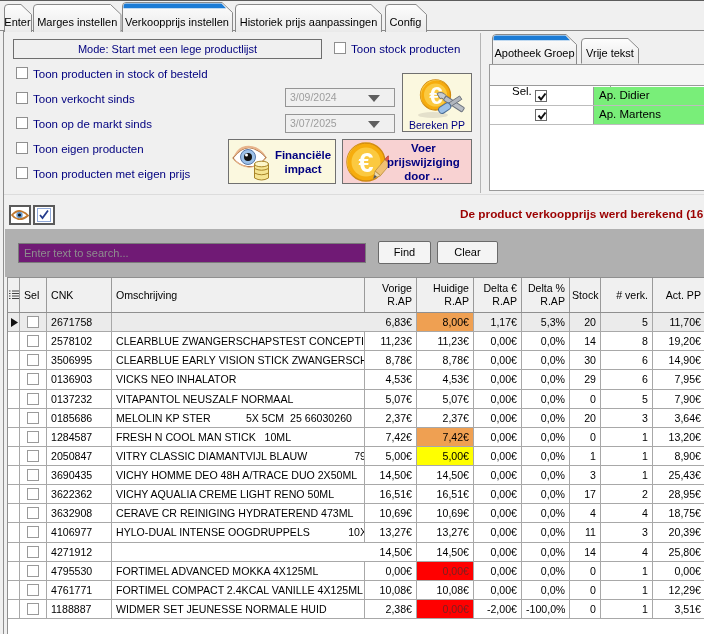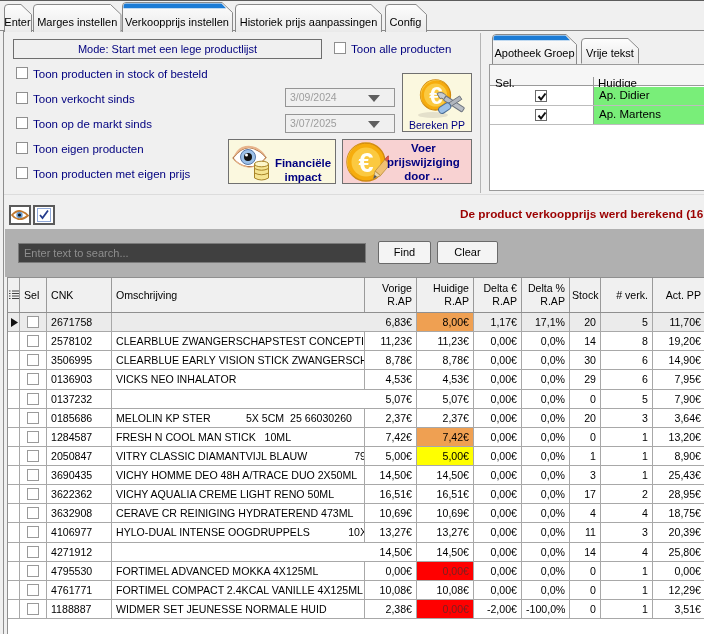--- a/index.html
+++ b/index.html
@@ -21,34 +21,34 @@
 .combo { position:absolute; left:285px; width:110px; height:19px; border:1px solid #959595;
   background:#f0f0f0; color:#9d9d9d; line-height:17px; padding-left:4px; font-size:10.5px; }
 .combo svg { position:absolute; right:14px; top:6px; }
 .bigbtn { position:absolute; border:1px solid #707070; background:#fbf8df; }
 .cap { color:#000080; font-weight:bold; font-size:11.5px; line-height:14px; text-align:center; }
 
 
 #rsep { left:480px; top:33px; width:1px; height:160px; background:#b4b4b4; }
 #rtable { left:489px; top:64px; width:215px; height:127px; background:#fff; border:1px solid #9a9a9a; border-right:none; }
 #rtable .hdr { position:absolute; left:0; top:0; width:215px; height:21px; background:#f6f6f6; border-bottom:1px solid #9a9a9a; font-size:11.5px; }
-#rtable .hdr div { position:absolute; top:12px; }
+#rtable .hdr div { position:absolute; top:20px;margin-left:17px; }
 .rrow { position:absolute; left:0; width:215px; height:19px; border-bottom:1px solid #bdbdbd; font-size:11.5px; }
 .rgreen { position:absolute; left:104px; top:0; right:0; height:18px; background:#79ee79; padding:2px 0 0 5px; }
 .rvline { position:absolute; left:103px; top:0; width:1px; height:100%; background:#9a9a9a; }
 .rcheck { position:absolute; left:45px; top:3px; width:12px; height:12px; background:#fff; border:1px solid #6a6a6a; }
 
 
 #sep1 { left:4px; top:194px; width:700px; height:1px; background:#dcdcdc; }
 .toolbtn { position:absolute; top:205px; width:22px; height:20px; background:#fff; border:2px solid #5a5a5a; }
 #redmsg { top:207px; left:460px; color:#9b0000; font-weight:bold; white-space:nowrap; font-size:11.8px; }
 
 
 #grayband { left:5px; top:229px; width:699px; height:48px; background:#b0b0b0; }
-#search { left:18px; top:243px; width:348px; height:20px; background:#404040; border:1px solid #7a7a7a; color:#8e8e8e; line-height:18px; padding-left:5px; }
+#search { left:18px; top:243px; width:348px; height:20px; background:#701a75; border:1px solid #7a7a7a; color:#8e8e8e; line-height:18px; padding-left:5px; }
 .wbtn { position:absolute; top:241px; height:23px; background:#f4f4f4; border:1px solid #6a6a6a; border-radius:2px; text-align:center; line-height:21px; }
 
 
 #grid { left:7px; top:277px; width:697px; height:357px; background:#fff; border-top:1px solid #8f8f8f; border-left:1px solid #8f8f8f; }
 #ghead { position:absolute; left:0; top:0; width:699px; height:35px; background:#f0f0f0; border-bottom:1px solid #8f8f8f; }
 .hc { position:absolute; top:0; height:34px; border-right:1px solid #9a9a9a; font-size:10.6px; }
 .hc .t1 { position:absolute; right:4px; top:4px; }
 .hc .t2 { position:absolute; right:4px; top:17px; }
 .hc .hl { position:absolute; left:4px; top:11px; }
 .hc .hr { position:absolute; right:4px; top:11px; }
@@ -98,21 +98,21 @@
       <path d="M0.5,28 L0.5,4 Q0.5,0.5 4,0.5 L31,0.5 L41.5,10.5 L41.5,28" fill="url(#tabgrad)" stroke="#898989" stroke-width="1"></path>
     </svg>
     <span style="position:absolute;left:0;right:0;bottom:4px;text-align:center;font-size:11px;white-space:nowrap;margin-top:30px;">Config</span>
   </div>
 <div class="abs" id="tabline"></div>
 <div class="abs" id="pagemask"></div>
 <div class="abs" id="pageborder"></div>
 
 <div class="abs" id="modebox">Mode: Start met een lege productlijst</div>
 <div class="cb" style="left:334px; top:42px;"></div>
-<div class="cblabel" style="left:351px; top:43px;">Toon alle producten</div>
+<div class="cblabel" style="left:351px; top:43px;">Toon stock producten</div>
 
 <div class="cb" style="left:16px; top:67px;"></div>
 <div class="cblabel" style="left:33px; top:68px;">Toon producten in stock of besteld</div>
 <div class="cb" style="left:16px; top:92px;"></div>
 <div class="cblabel" style="left:33px; top:93px;">Toon verkocht sinds</div>
 <div class="cb" style="left:16px; top:117px;"></div>
 <div class="cblabel" style="left:33px; top:118px;">Toon op de markt sinds</div>
 <div class="cb" style="left:16px; top:142px;"></div>
 <div class="cblabel" style="left:33px; top:143px;">Toon eigen producten</div>
 <div class="cb" style="left:16px; top:167px;"></div>
@@ -151,21 +151,21 @@
     <circle cx="17" cy="15" r="7.5" fill="#9cc0e8" stroke="#5878a8" stroke-width="1"></circle>
     <circle cx="17" cy="15" r="4" fill="#111"></circle>
     <circle cx="15.5" cy="13" r="1.5" fill="#fff"></circle>
     <g>
       <path d="M23.5 22 L37.5 22 L37.5 36 Q 30.5 40 23.5 36 Z" fill="#f5e491" stroke="#a88428" stroke-width="1"></path>
       <path d="M23.5 26.5 Q 30.5 30 37.5 26.5" fill="none" stroke="#a88428" stroke-width="1"></path>
       <path d="M23.5 31 Q 30.5 34.5 37.5 31" fill="none" stroke="#a88428" stroke-width="1"></path>
       <ellipse cx="30.5" cy="22" rx="7" ry="2.8" fill="#fdf6c8" stroke="#a88428" stroke-width="1"></ellipse>
     </g>
   </svg>
-  <div class="cap" style="position:absolute; left:44px; top:16px; width:60px;">Financiële<br>impact</div>
+  <div class="cap" style="position:absolute; left:44px; top:8px; width:60px;">Financiële<br>impact</div>
 </div>
 
 <div class="bigbtn" style="left:342px; top:139px; width:130px; height:45px; background:#f8d2d2;">
   <svg width="44" height="42" viewBox="0 0 44 42" style="position:absolute; left:2px; top:1px;">
     <circle cx="21" cy="21" r="19" fill="#f6ac0d" stroke="#d08a10" stroke-width="1.4"></circle>
     <path d="M 21 2 A 19 19 0 0 0 2 21 A 19 19 0 0 0 9 35.7 A 19 19 0 0 1 35.5 7 A 19 19 0 0 0 21 2 Z" fill="#fac63d"></path>
     <circle cx="21" cy="21" r="14.5" fill="#fbc940"></circle>
     <path d="M 31.5 11 A 14.5 14.5 0 0 0 10.5 31.4 A 14.5 14.5 0 0 1 31.5 11 Z" fill="#fdda75"></path>
     <text x="21" y="31" font-size="27" font-weight="bold" fill="#fffef8" text-anchor="middle" font-family="Liberation Sans">€</text>
     <g transform="translate(2,-1) rotate(40 33 30)">
@@ -288,21 +288,21 @@
 </div>
 <div class="grow" style="top:35.0px;background:#ebebeb;">
 <div class="gc" style="left:0px;width:12px;padding:0;"><svg width="7" height="9" style="position:absolute;left:3px;top:5px;">
           <polygon points="0,0 7,4.5 0,9" fill="#111"></polygon>
         </svg></div>
 <div class="gc" style="left:12px;width:27px;padding:0;"><span class="gcb"></span></div>
 <div class="gc" style="left:39px;width:65px;">2671758</div>
 <div class="gc num" style="left:357px;width:52px;">6,83€</div>
 <div class="gc num" style="left:409px;width:57px;background:#efa052;">8,00€</div>
 <div class="gc num" style="left:466px;width:48px;">1,17€</div>
-<div class="gc num" style="left:514px;width:48px;">17,1%</div>
+<div class="gc num" style="left:514px;width:48px;">5,3%</div>
 <div class="gc num" style="left:562px;width:31px;">20</div>
 <div class="gc num" style="left:593px;width:52px;">5</div>
 <div class="gc num" style="left:645px;width:53px;">11,70€</div>
 </div>
 <div class="grow" style="top:54.125px;">
 <div class="gc" style="left:0px;width:12px;padding:0;"></div>
 <div class="gc" style="left:12px;width:27px;padding:0;"><span class="gcb"></span></div>
 <div class="gc" style="left:39px;width:65px;">2578102</div>
 <div class="gc" style="left:104px;width:253px;">CLEARBLUE ZWANGERSCHAPSTEST CONCEPTION INDIC</div>
 <div class="gc num" style="left:357px;width:52px;">11,23€</div>
@@ -336,20 +336,21 @@
 <div class="gc num" style="left:466px;width:48px;">0,00€</div>
 <div class="gc num" style="left:514px;width:48px;">0,0%</div>
 <div class="gc num" style="left:562px;width:31px;">29</div>
 <div class="gc num" style="left:593px;width:52px;">6</div>
 <div class="gc num" style="left:645px;width:53px;">7,95€</div>
 </div>
 <div class="grow" style="top:111.5px;">
 <div class="gc" style="left:0px;width:12px;padding:0;"></div>
 <div class="gc" style="left:12px;width:27px;padding:0;"><span class="gcb"></span></div>
 <div class="gc" style="left:39px;width:65px;">0137232</div>
+<div class="gc" style="left:104px;width:253px;">VITAPANTOL NEUSZALF NORMAAL</div>
 <div class="gc num" style="left:357px;width:52px;">5,07€</div>
 <div class="gc num" style="left:409px;width:57px;">5,07€</div>
 <div class="gc num" style="left:466px;width:48px;">0,00€</div>
 <div class="gc num" style="left:514px;width:48px;">0,0%</div>
 <div class="gc num" style="left:562px;width:31px;">0</div>
 <div class="gc num" style="left:593px;width:52px;">5</div>
 <div class="gc num" style="left:645px;width:53px;">7,90€</div>
 </div>
 <div class="grow" style="top:130.625px;">
 <div class="gc" style="left:0px;width:12px;padding:0;"></div>

